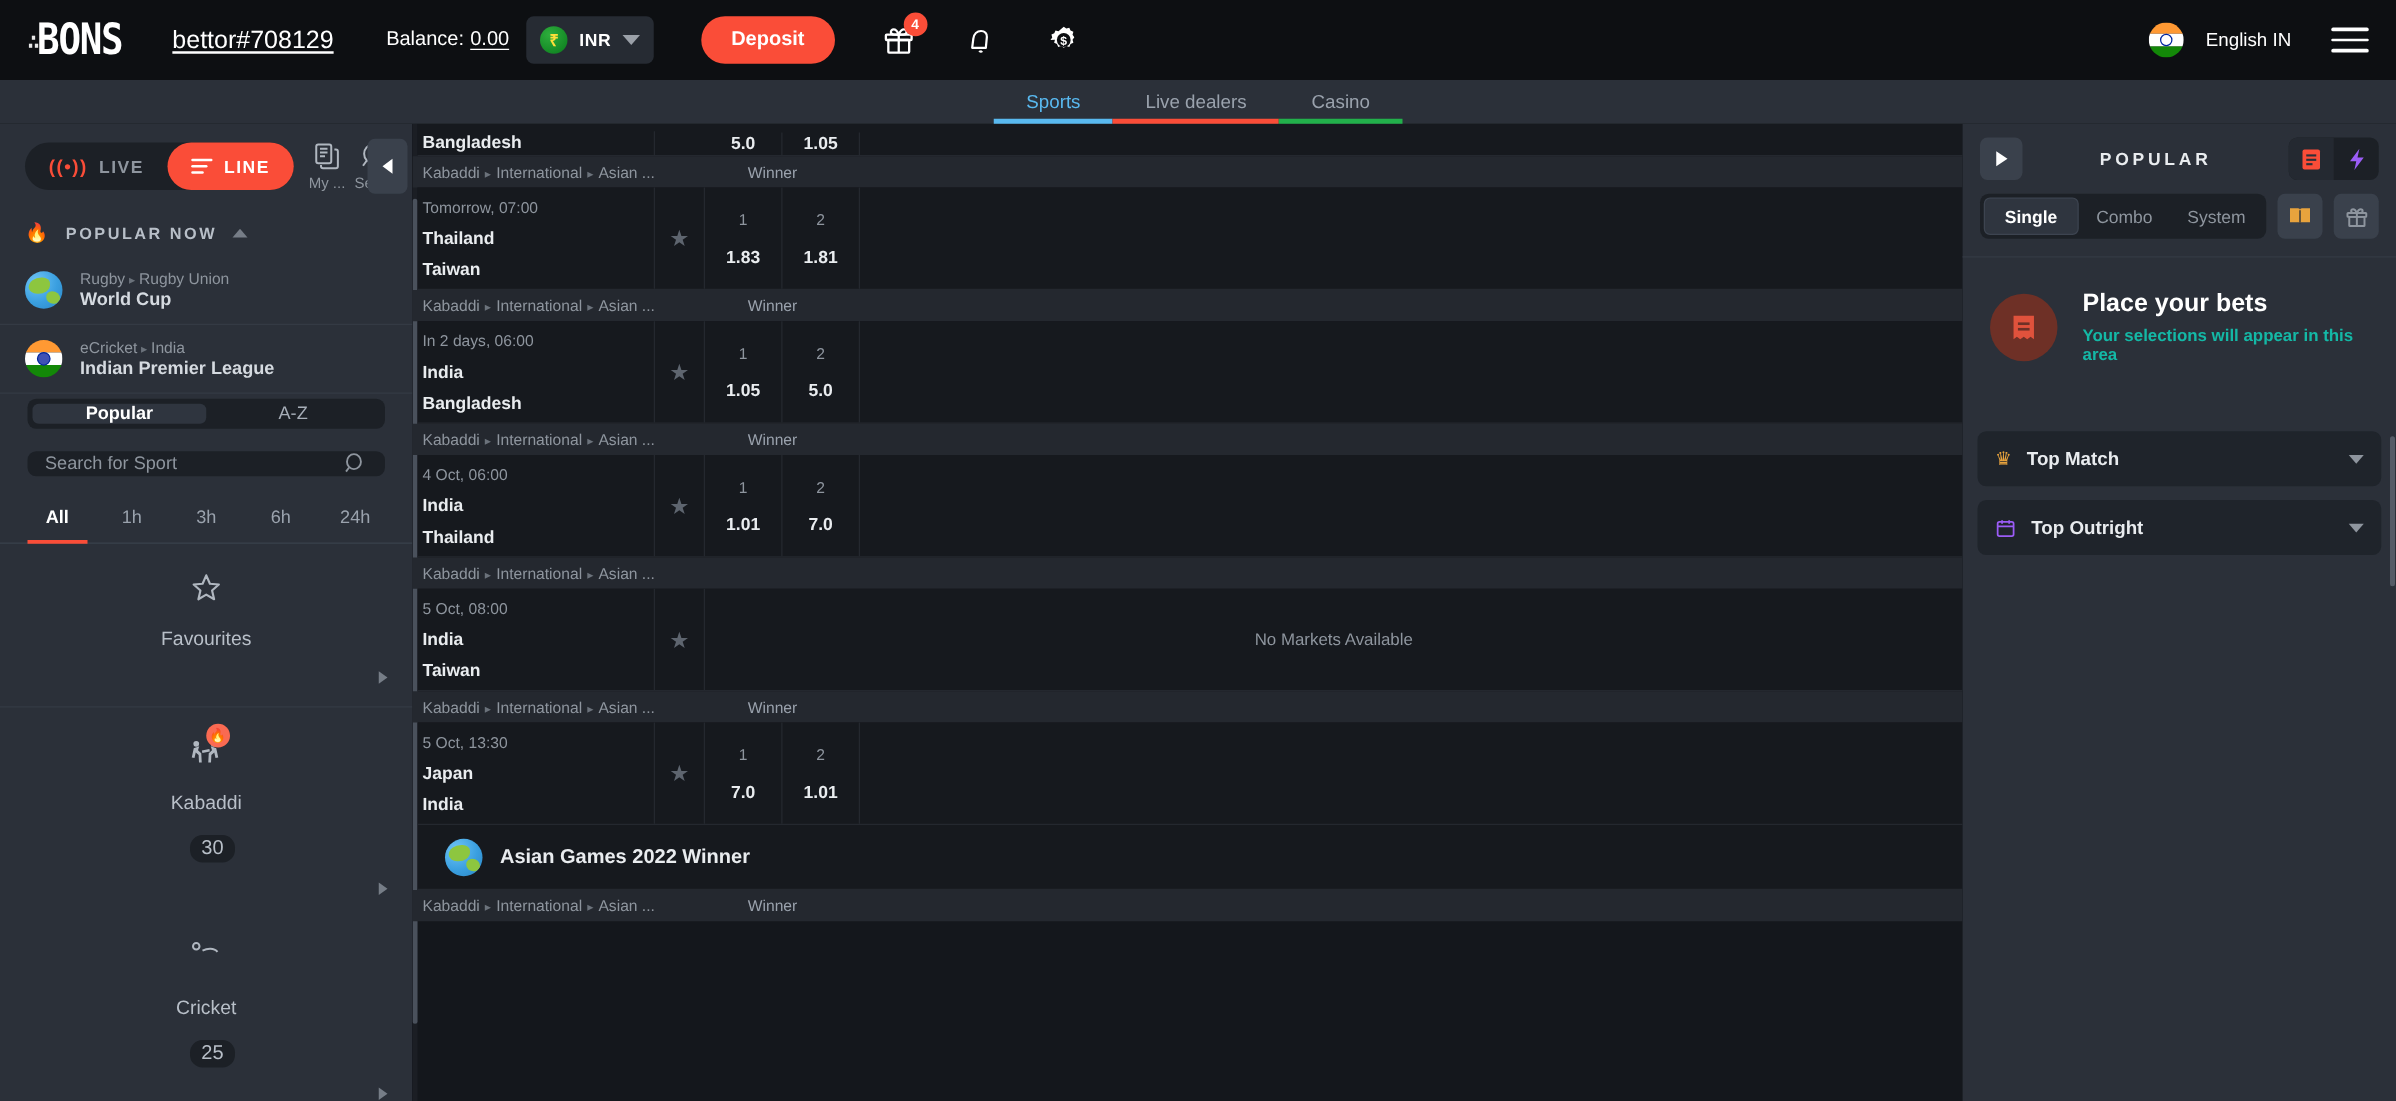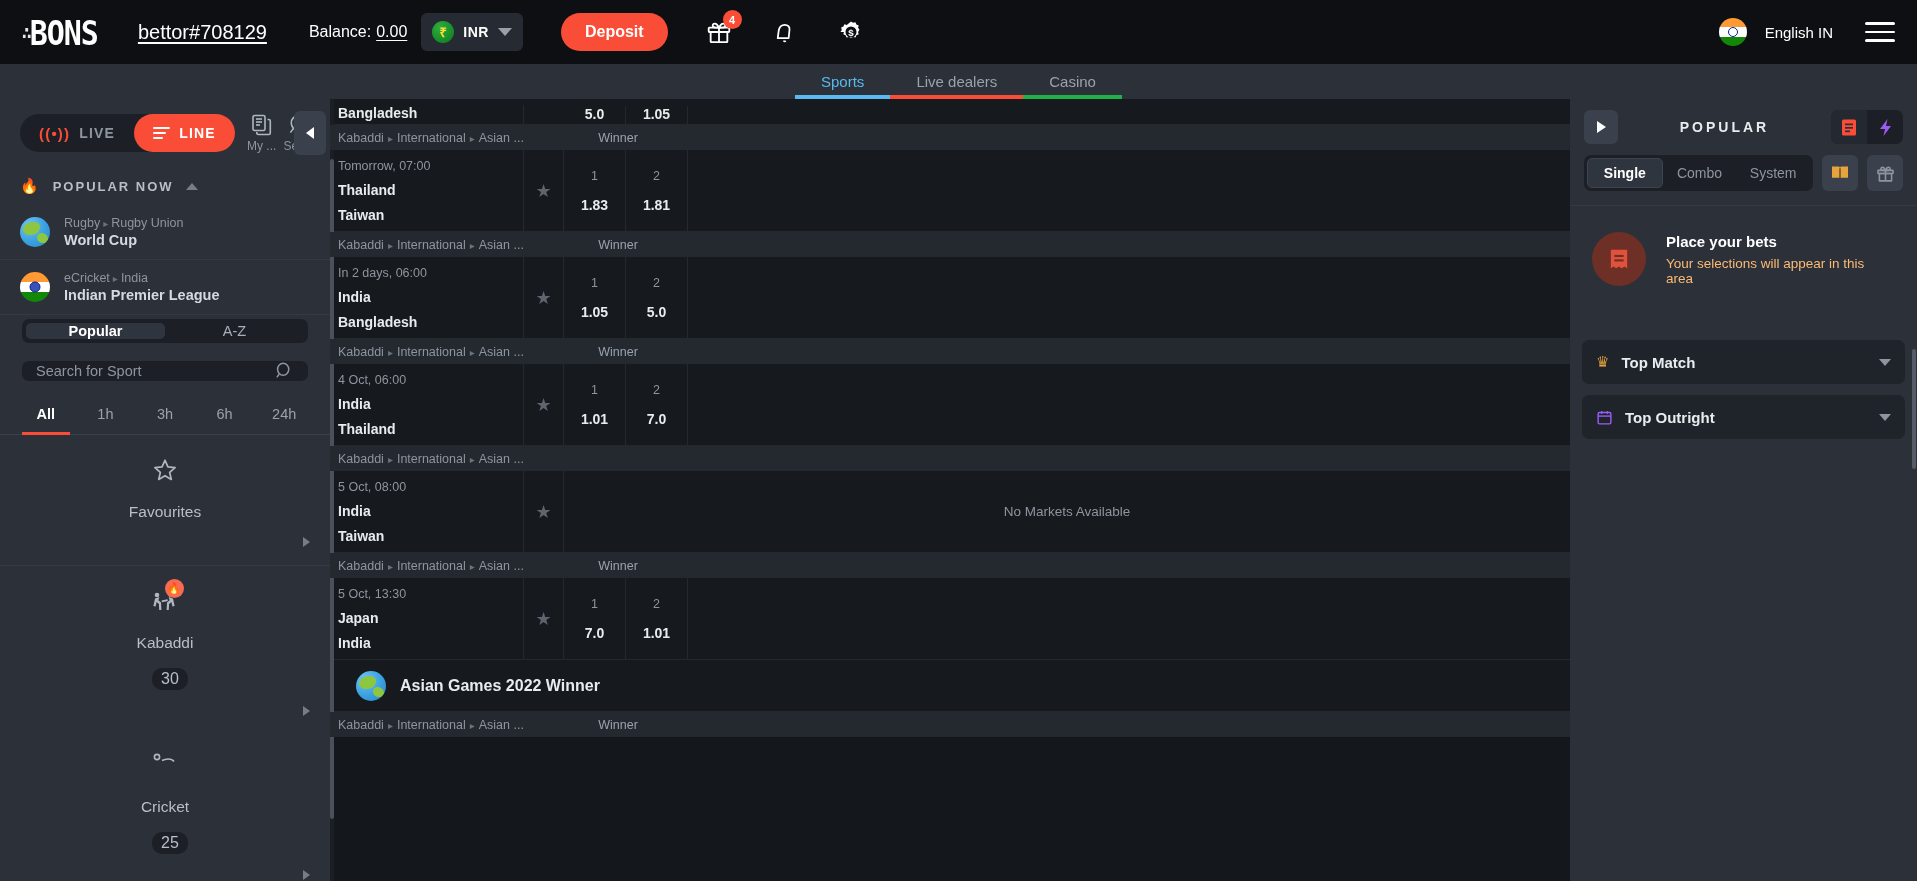--- a/index.html
+++ b/index.html
@@ -279,22 +279,22 @@
   .bs-tab.active { background: #2f353f; color: #fff; font-weight: bold; border: 1px solid #3d4450;}
   .bs-sq {
     width: 36px; height: 36px; background: #3a414c; border-radius: 6px;
     display: flex; align-items: center; justify-content: center; cursor: pointer;
   }
   .bs-empty { display: flex; align-items: center; gap: 20px; padding: 26px 22px 34px; border-top: 1px solid #343a44; }
   .bs-empty-ico {
     width: 54px; height: 54px; border-radius: 50%; flex: 0 0 54px;
     background: #6e3026; display: flex; align-items: center; justify-content: center;
   }
-  .bs-empty-t1 { font-size: 15px; font-weight: bold; color: #fff; }
-  .bs-empty-t2 { font-size: 13.5px; font-weight: normal; color: #fdba74; margin-top: 6px; }
+  .bs-empty-t1 { font-size: 20px; font-weight: bold; color: #fff; }
+  .bs-empty-t2 { font-size: 13.5px; font-weight: bold; color: #14b8a6; margin-top: 6px; }
   .bs-panel {
     margin: 11px 12px 0; height: 44px; background: #1f242b; border-radius: 7px;
     display: flex; align-items: center; gap: 12px; padding: 0 14px; cursor: pointer;
   }
   .bs-panel .p-title { font-size: 15px; font-weight: bold; color: #e9ecef; }
   .bs-panel .chev { margin-left: auto; }
   .chev-d { width:0;height:0;border-left:6px solid transparent;border-right:6px solid transparent;border-top:7px solid #8e959e; }
   .bs-scroll {
     position: absolute; right: 1px; top: 250px; width: 4px; height: 120px;
     background: #555c67; border-radius: 2px;

